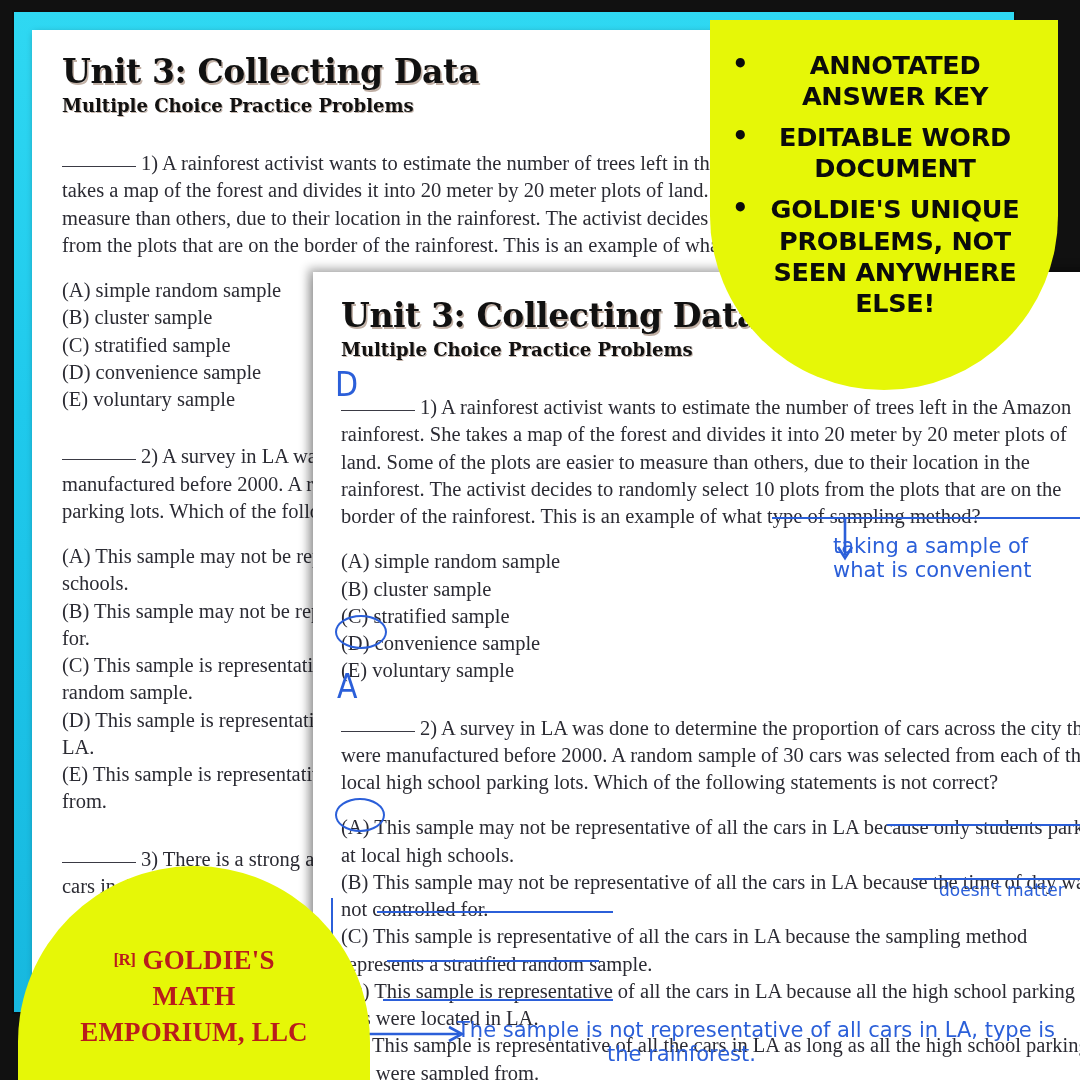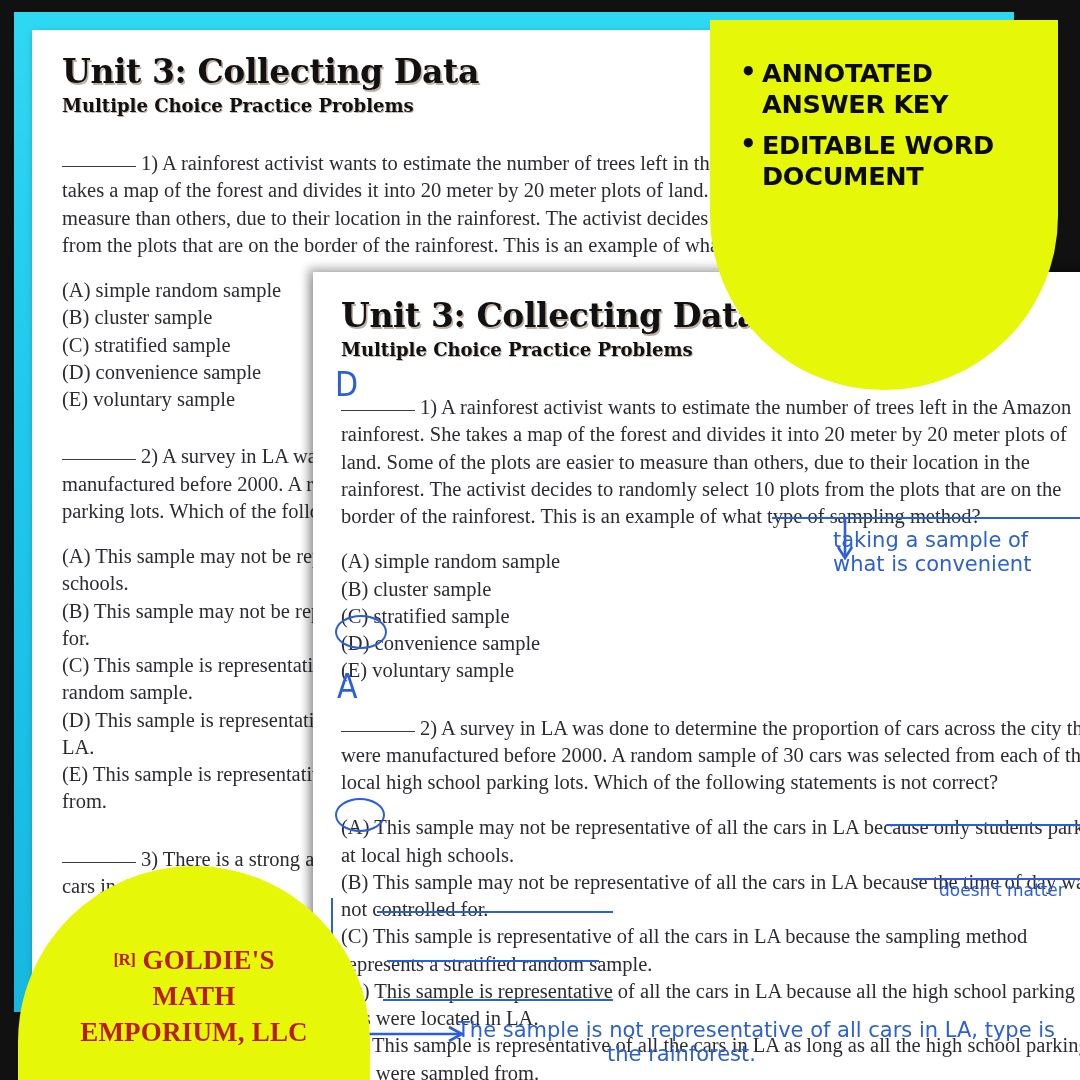--- a/index.html
+++ b/index.html
@@ -161,23 +161,24 @@
     top: 20px;
     width: 348px;
     height: 370px;
     background: #e6f707;
     border-radius: 0 0 174px 174px;
     z-index: 40;
     box-sizing: border-box;
     padding: 26px 18px 0 14px;
   }
   .badge-top ul {
-    margin: 12px;
+    margin: 4px;
     padding: 0 0 0 26px;
     list-style: none;
+    text-align: center;
   }
   .badge-top li {
     position: relative;
     font-family: "DejaVu Sans", sans-serif;
     font-weight: bold;
     font-size: 25.5px;
     line-height: 1.22;
     letter-spacing: -0.3px;
     color: #0b0b0b;
     margin-bottom: 10px;
@@ -303,21 +304,21 @@
       </div>
     </div>
 
     <div class="ink ink-letter" style="left:22px; top:94px;">D</div>
 
     <div class="ink-under" style="left:459px; top:245px; width:330px;"></div>
     <svg class="clip-right" style="left:518px; top:245px;" width="30" height="46">
       <path d="M14 2 L14 38" stroke="#2b5fd9" stroke-width="2.6" fill="none"></path>
       <path d="M7 30 L14 41 L21 30" stroke="#2b5fd9" stroke-width="2.6" fill="none"></path>
     </svg>
-    <div class="ink ink-note" style="left:520px; top:256px;"><span>taking a sample of</span><br><span>what is convenient</span></div>
+    <div class="ink ink-note" style="left:520px; top:262px;"><span>taking a sample of</span><br><span>what is convenient</span></div>
 
     <div class="ink-circle" style="left:22px; top:343px; width:48px; height:30px;"></div>
 
     <div class="ink ink-letter" style="left:24px; top:396px;">A</div>
 
     <div class="ink-circle" style="left:22px; top:526px; width:46px; height:30px;"></div>
     <div class="ink-under" style="left:574px; top:552px; width:216px;"></div>
 
     <div class="ink-under" style="left:600px; top:606px; width:190px;"></div>
     <div class="ink ink-note-sm" style="left:626px; top:608px;">doesn't matter</div>
@@ -333,20 +334,21 @@
     </svg>
     <div class="ink ink-note" style="left:144px; top:746px;"><span>The sample is not representative of all cars in LA, type is</span><br><span style="padding-left:150px;">the rainforest.</span></div>
 
     <div class="ink ink-letter" style="left:20px; top:790px;">C</div>
   </div>
 
   <div class="badge-top">
     <ul>
       <li>Annotated answer key</li>
       <li>Editable Word document</li>
+      <li>Goldie's unique problems, not seen anywhere else!</li>
     </ul>
   </div>
 
   <div class="badge-bottom">
     <div class="bb-line"><span class="reg-mark">[R]</span> <span>Goldie's</span></div>
     <div class="bb-line">Math</div>
     <div class="bb-line">Emporium, LLC</div>
   </div>
 
 </div>

